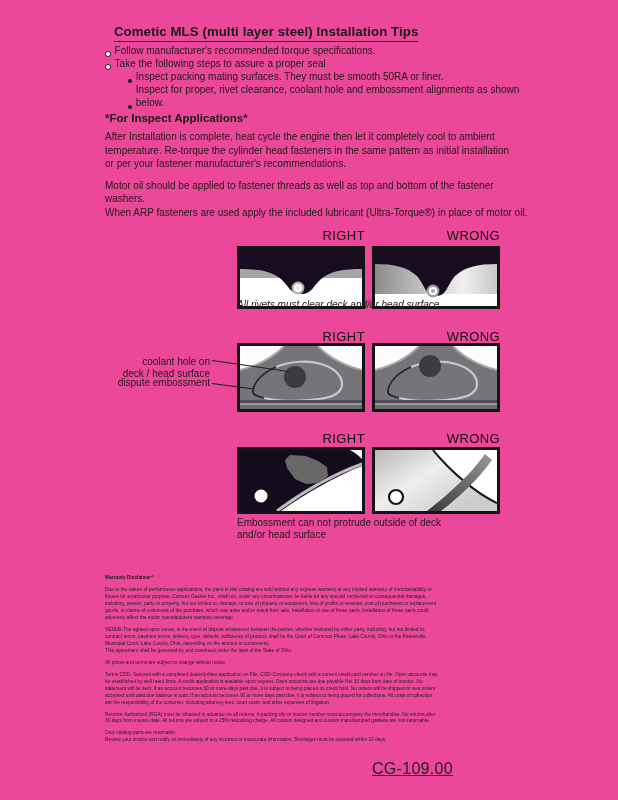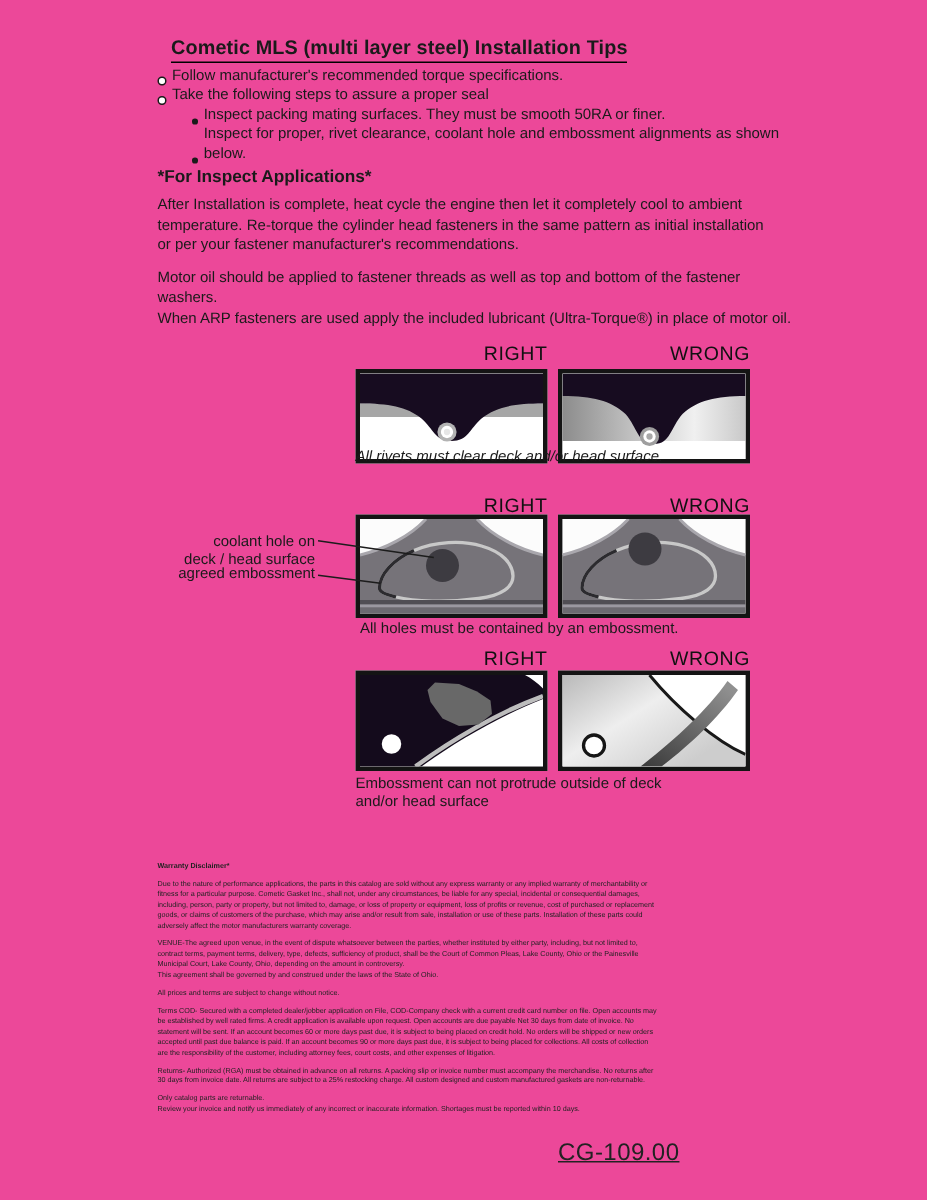--- a/index.html
+++ b/index.html
@@ -148,24 +148,23 @@
       <path d="M13,46 C13,37 22,27 36,21 C50,15 68,14 81,18 C95,22 102,30 102,38 C102,45 95,51 79,53 C58,56 36,55 24,52 C17,50 13,49 13,46 Z" stroke="#c8c8c8" stroke-width="2.2" fill="none"></path>
       <path d="M24,52 C17,50 13,49 13,46 C13,37 22,27 36,21" stroke="#2c2b2f" stroke-width="2.2" fill="none"></path>
       <circle cx="55" cy="20" r="11" fill="#3d3b41"></circle>
       <rect y="54" width="122" height="3" fill="#504e54"></rect>
       <rect y="57" width="122" height="2" fill="#9a98a0"></rect>
       <rect y="59" width="122" height="4" fill="#6c6a70"></rect>
     </svg>
   </div>
   <div class="ann ann1">coolant hole on
 deck / head surface</div>
-  <div class="ann ann2">agreed embossment</div>
+  <div class="ann ann2">dispute embossment</div>
   <div class="ptr ptr1"></div>
   <div class="ptr ptr2"></div>
-  <div class="caption cap2">All holes must be contained by an embossment.</div>
 
   <div class="dg-label lbl-l row3-lbl">RIGHT</div>
   <div class="dg-label lbl-r row3-lbl">WRONG</div>
 
   <div class="dbox bx-l row3-box">
     <svg width="122" height="61" viewBox="0 0 122 61">
       <rect width="122" height="61" fill="#140b1c"></rect>
       <path d="M110,0 L122,0 L122,9 C118,5 114,2 110,0 Z" fill="#ffffff"></path>
       <path d="M122,16 C94,27 63,45 41,61 L122,61 Z" fill="#ffffff"></path>
       <path d="M122,14 C92,25 60,44 37,61" stroke="#bdbdbd" stroke-width="3" fill="none"></path>

